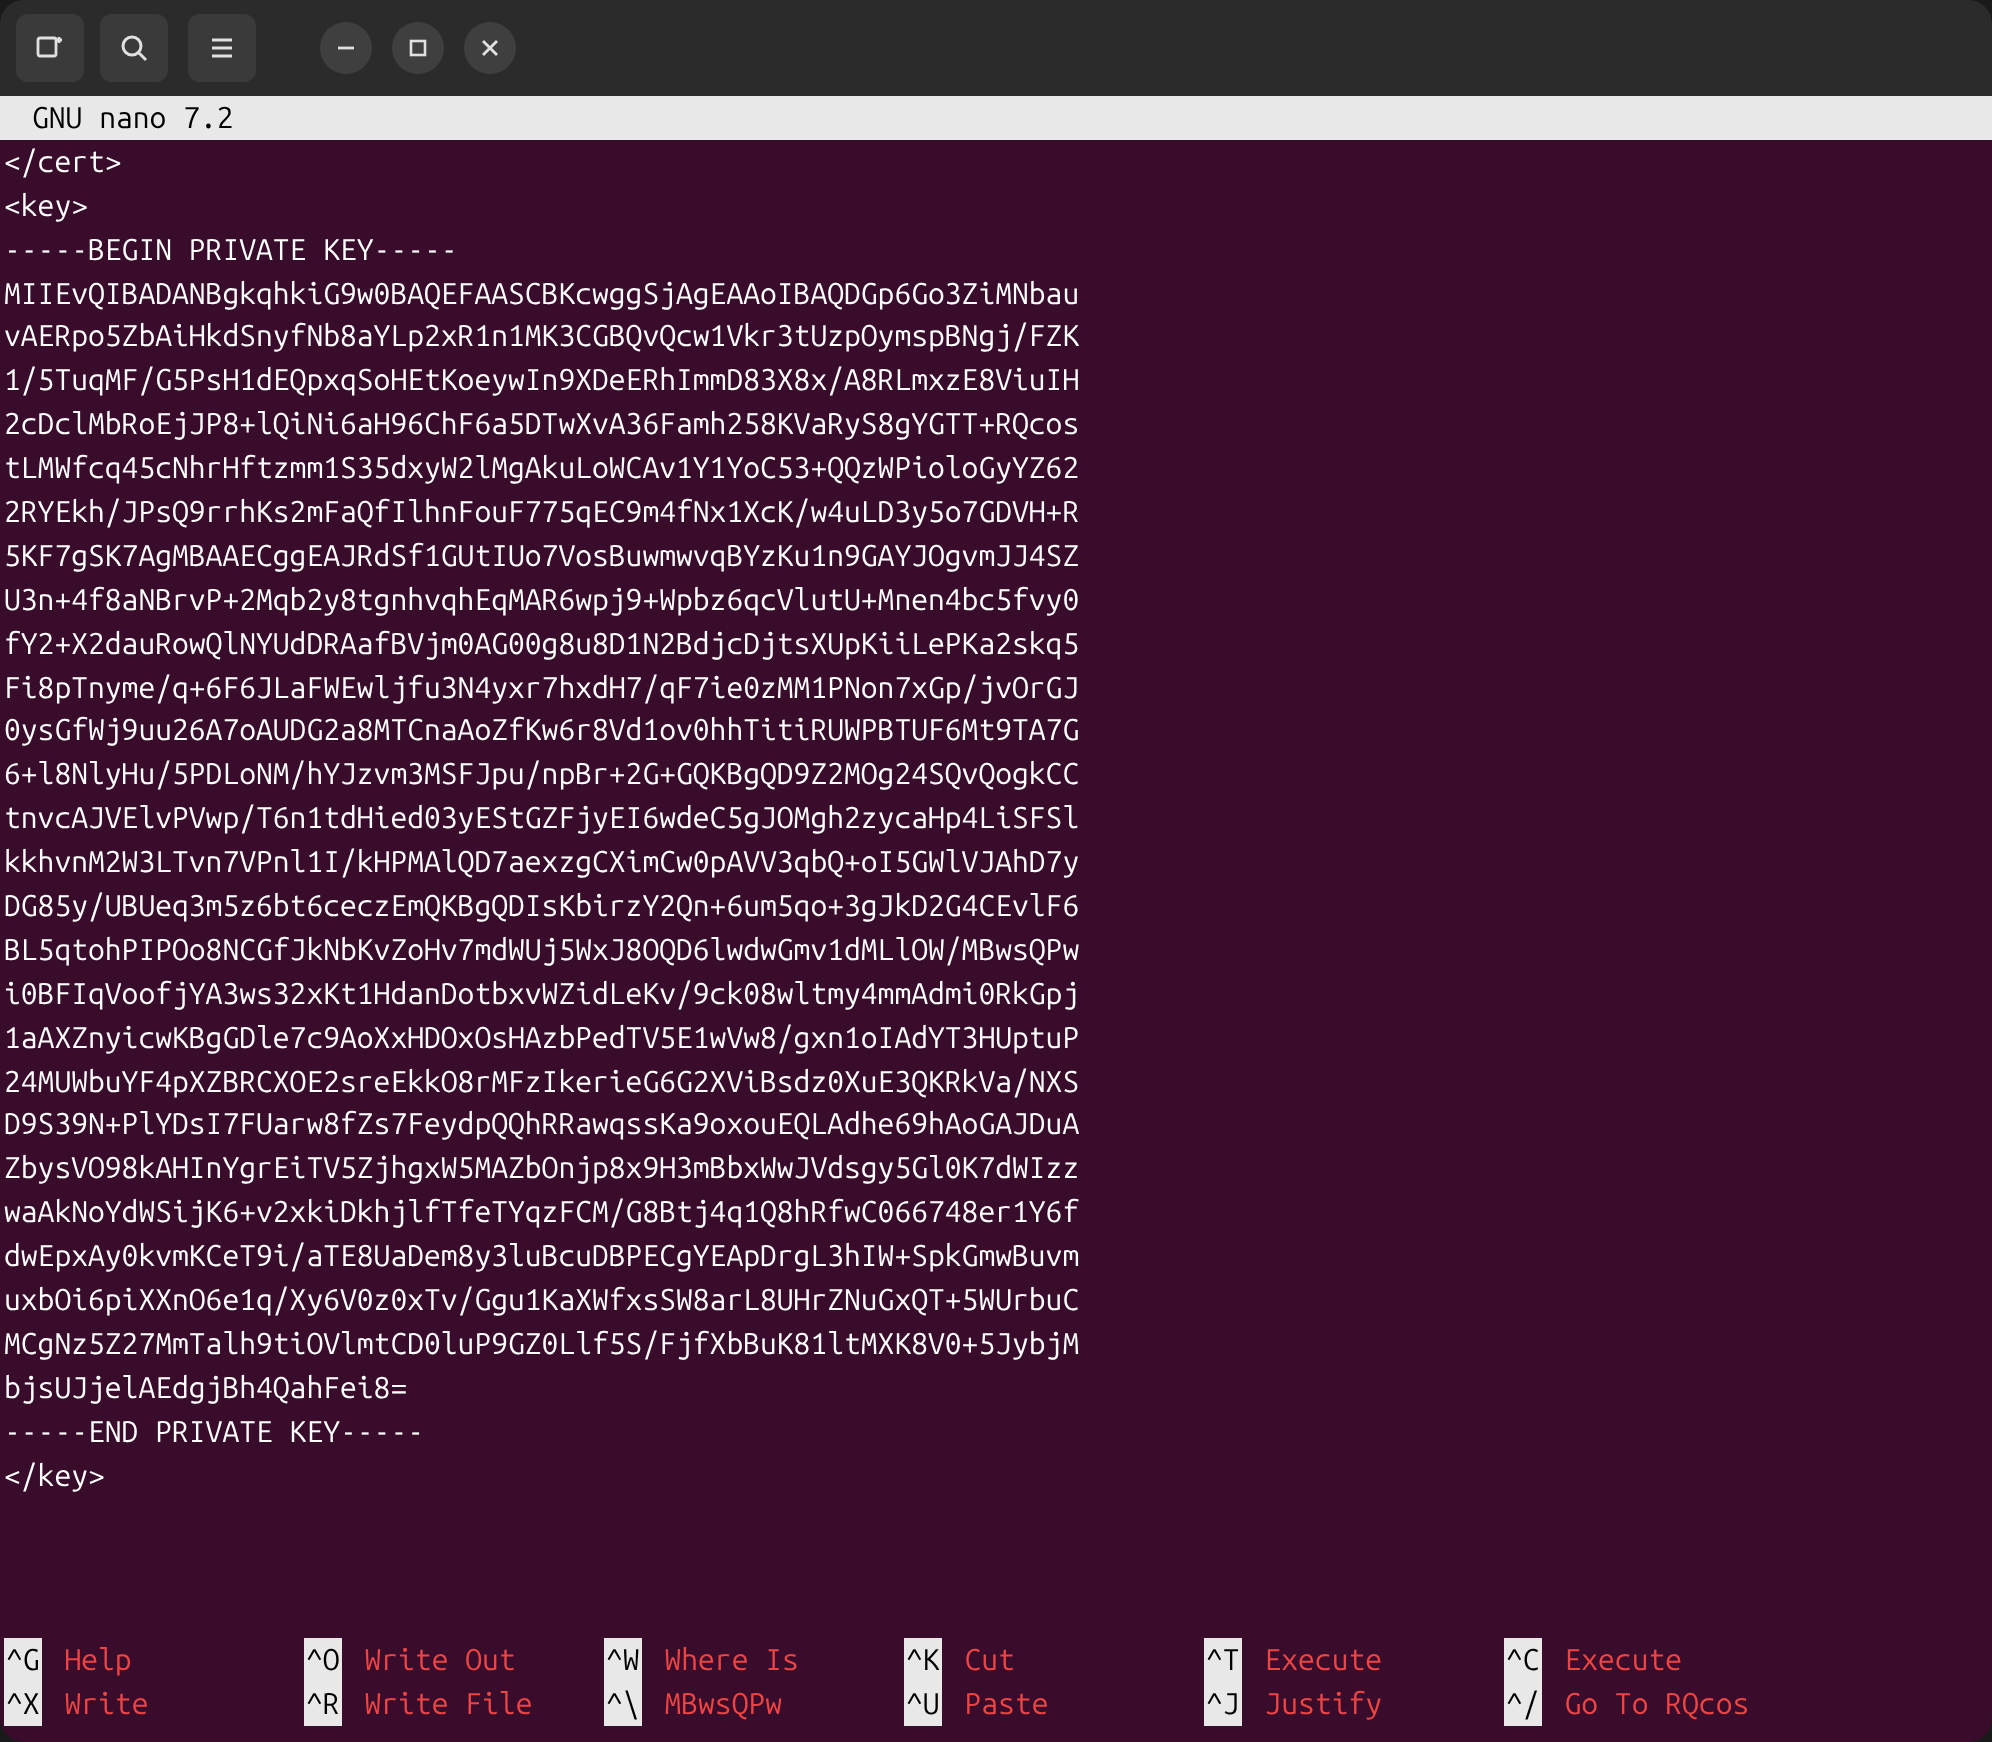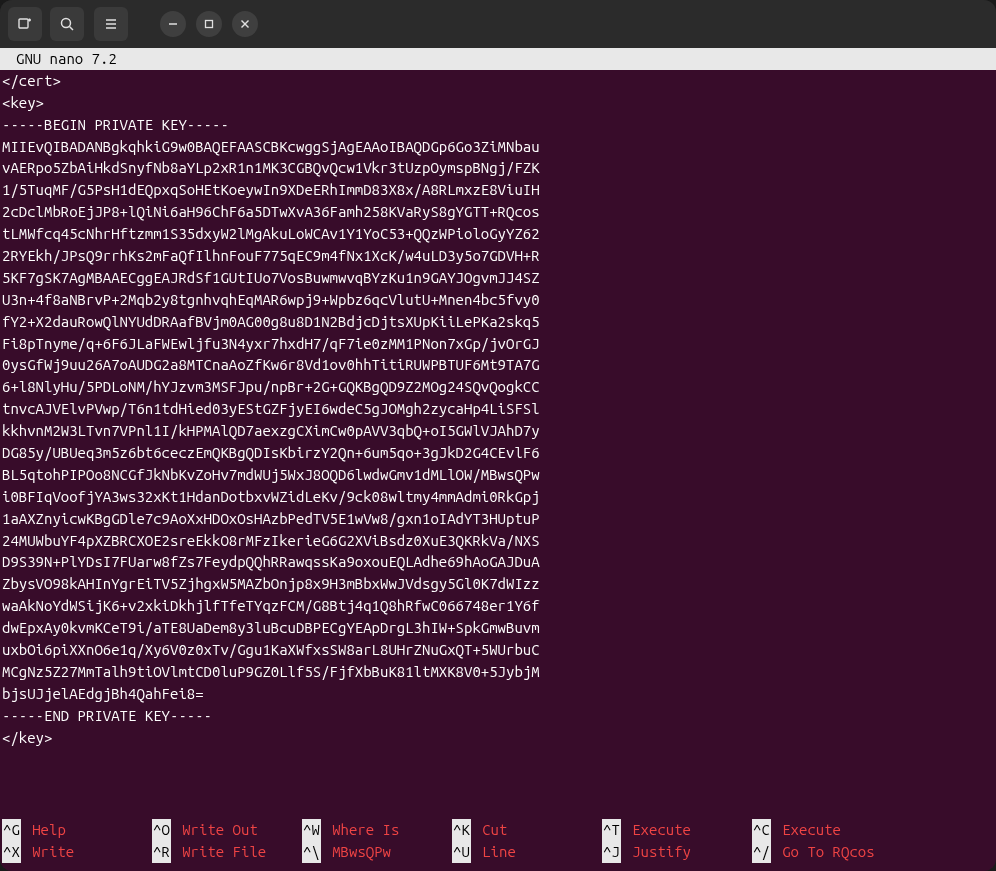--- a/index.html
+++ b/index.html
@@ -166,20 +166,20 @@
           <span class="shortcut"><span class="key">^O</span><span class="lbl"> Write Out</span></span>
           <span class="shortcut"><span class="key">^W</span><span class="lbl"> Where Is</span></span>
           <span class="shortcut"><span class="key">^K</span><span class="lbl"> Cut</span></span>
           <span class="shortcut"><span class="key">^T</span><span class="lbl"> Execute</span></span>
           <span class="shortcut"><span class="key">^C</span><span class="lbl"> Execute</span></span>
         </div>
       <div class="shortcut-row" id="sc-row-2">
           <span class="shortcut"><span class="key">^X</span><span class="lbl"> Write</span></span>
           <span class="shortcut"><span class="key">^R</span><span class="lbl"> Write File</span></span>
           <span class="shortcut"><span class="key">^\</span><span class="lbl"> MBwsQPw</span></span>
-          <span class="shortcut"><span class="key">^U</span><span class="lbl"> Line</span></span>
+          <span class="shortcut"><span class="key">^U</span><span class="lbl"> Paste</span></span>
           <span class="shortcut"><span class="key">^J</span><span class="lbl"> Justify</span></span>
           <span class="shortcut"><span class="key">^/</span><span class="lbl"> Go To RQcos</span></span>
         </div>
     </div>
   </div>
 
 </div>
 
 </body></html>

